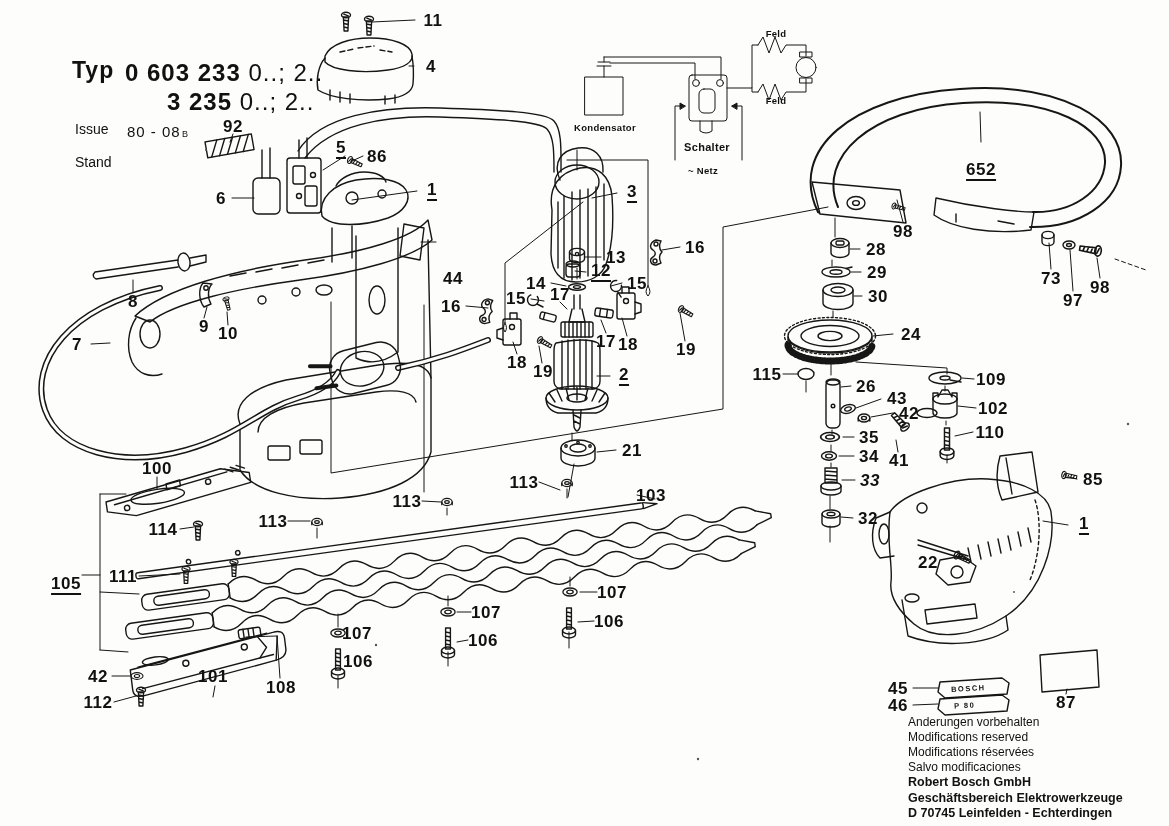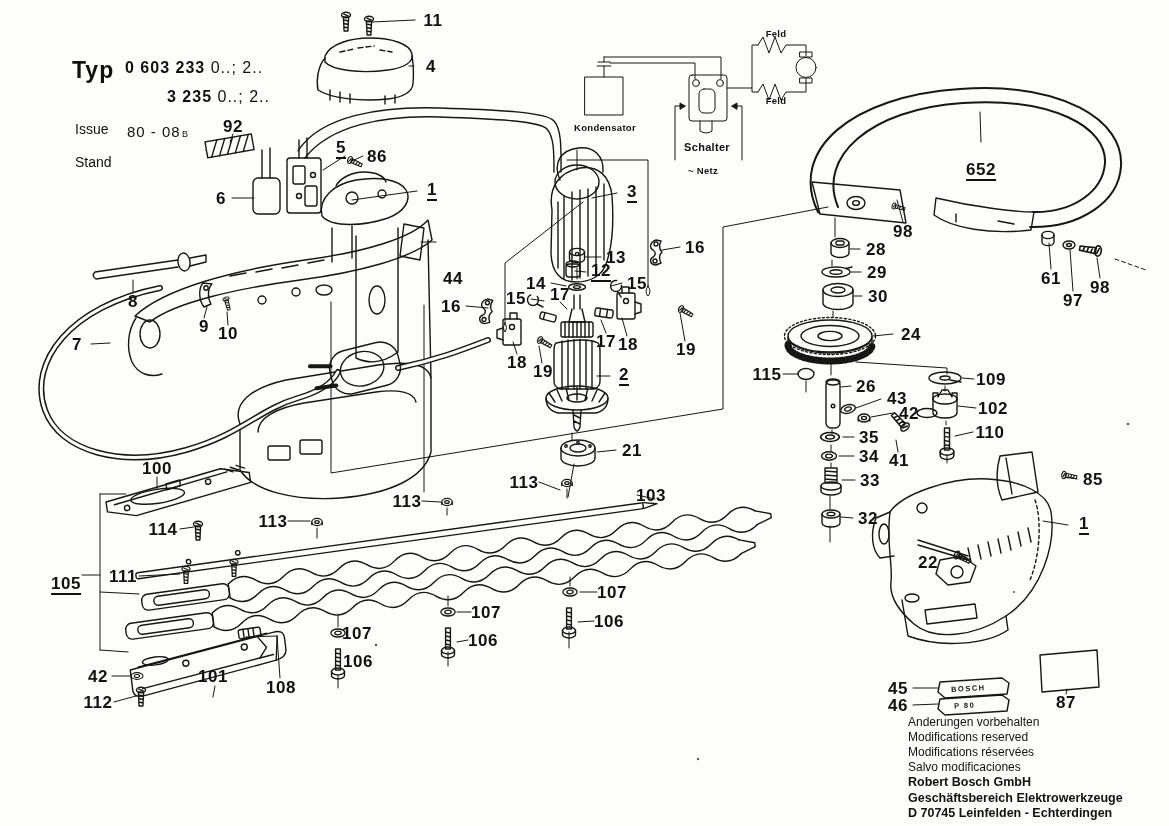--- a/index.html
+++ b/index.html
@@ -7,21 +7,21 @@
          font-family:"Liberation Sans",sans-serif;color:#111;}
   svg{position:absolute;left:0;top:0;}
   svg *{vector-effect:none;}
   .art{stroke:#161616;fill:none;stroke-width:1.4;stroke-linecap:round;stroke-linejoin:round;}
   .thin{stroke-width:1;}
   .co{position:absolute;transform:translate(-50%,-50%);font-weight:700;font-size:17px;
       line-height:1;white-space:nowrap;letter-spacing:.5px;}
   .co.u{border-bottom:2px solid #111;padding-bottom:1px;}
   .abs{position:absolute;white-space:nowrap;}
   .typ{font-size:23px;font-weight:700;letter-spacing:1px;}
-  .num{font-size:16px;letter-spacing:1px;}
+  .num{font-size:24px;letter-spacing:1px;}
   .b{font-weight:700;}
   .small{font-size:14px;line-height:16px;}
   .issue-val{font-size:15px;letter-spacing:1px;}
   .sub{font-size:9px;}
   .schlbl{font-weight:700;font-size:9.5px;transform:translate(-50%,-50%);letter-spacing:.3px;}
   .schlbl.big{font-size:11px;}
   .np{font-size:7.5px;font-weight:700;letter-spacing:1.5px;transform:rotate(-3deg);}
   .footer{font-size:12px;line-height:15px;}
   .footer .company{font-weight:700;font-size:12.5px;line-height:15.5px;}
 </style>
@@ -504,38 +504,38 @@
       <div class="co" style="left: 281px; top: 687px;">108</div>
       <div class="co" style="left: 213px; top: 676px;">101</div>
       <div class="co" style="left: 98px; top: 676px;">42</div>
       <div class="co" style="left: 98px; top: 702px;">112</div>
       <div class="co" style="left: 77px; top: 344px;">7</div>
       <div class="co" style="left: 133px; top: 301px;">8</div>
       <div class="co" style="left: 204px; top: 326px;">9</div>
       <div class="co" style="left: 228px; top: 333px;">10</div>
       <div class="co u" style="left: 981px; top: 151px; margin-top: 20px;">652</div>
       <div class="co" style="left: 903px; top: 231px;">98</div>
-      <div class="co" style="left: 1051px; top: 278px;">61</div>
+      <div class="co" style="left: 1051px; top: 278px;">73</div>
       <div class="co" style="left: 1073px; top: 300px;">97</div>
       <div class="co" style="left: 1100px; top: 287px;">98</div>
       <div class="co" style="left: 876px; top: 249px;">28</div>
       <div class="co" style="left: 877px; top: 272px;">29</div>
       <div class="co" style="left: 878px; top: 296px;">30</div>
       <div class="co" style="left: 911px; top: 334px;">24</div>
       <div class="co" style="left: 767px; top: 374px;">115</div>
       <div class="co" style="left: 866px; top: 386px;">26</div>
       <div class="co" style="left: 897px; top: 398px;">43</div>
       <div class="co" style="left: 909px; top: 413px;">42</div>
       <div class="co" style="left: 991px; top: 379px;">109</div>
       <div class="co" style="left: 993px; top: 408px;">102</div>
       <div class="co" style="left: 990px; top: 432px;">110</div>
       <div class="co" style="left: 869px; top: 437px;">35</div>
       <div class="co" style="left: 869px; top: 456px;">34</div>
       <div class="co" style="left: 899px; top: 460px;">41</div>
-      <div class="co" style="left: 870px; top: 480px;">33</div>
+      <div class="co" style="left: 870px; top: 480px; font-style: italic;">33</div>
       <div class="co" style="left: 868px; top: 518px;">32</div>
       <div class="co" style="left: 1093px; top: 479px;">85</div>
       <div class="co u" style="left: 1084px; top: 525px;">1</div>
       <div class="co" style="left: 928px; top: 562px;">22</div>
       <div class="co" style="left: 898px; top: 688px;">45</div>
       <div class="co" style="left: 898px; top: 705px;">46</div>
       <div class="co" style="left: 1066px; top: 702px;">87</div>
     </div>
 
 </div>

